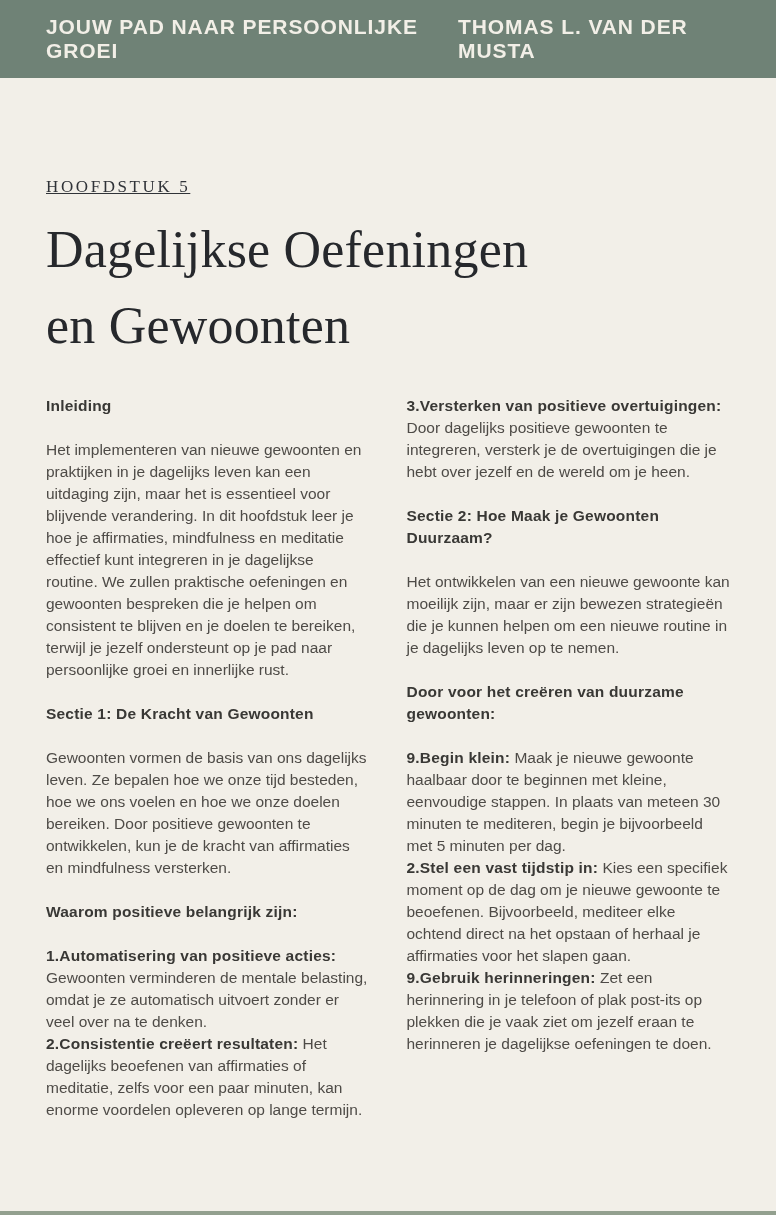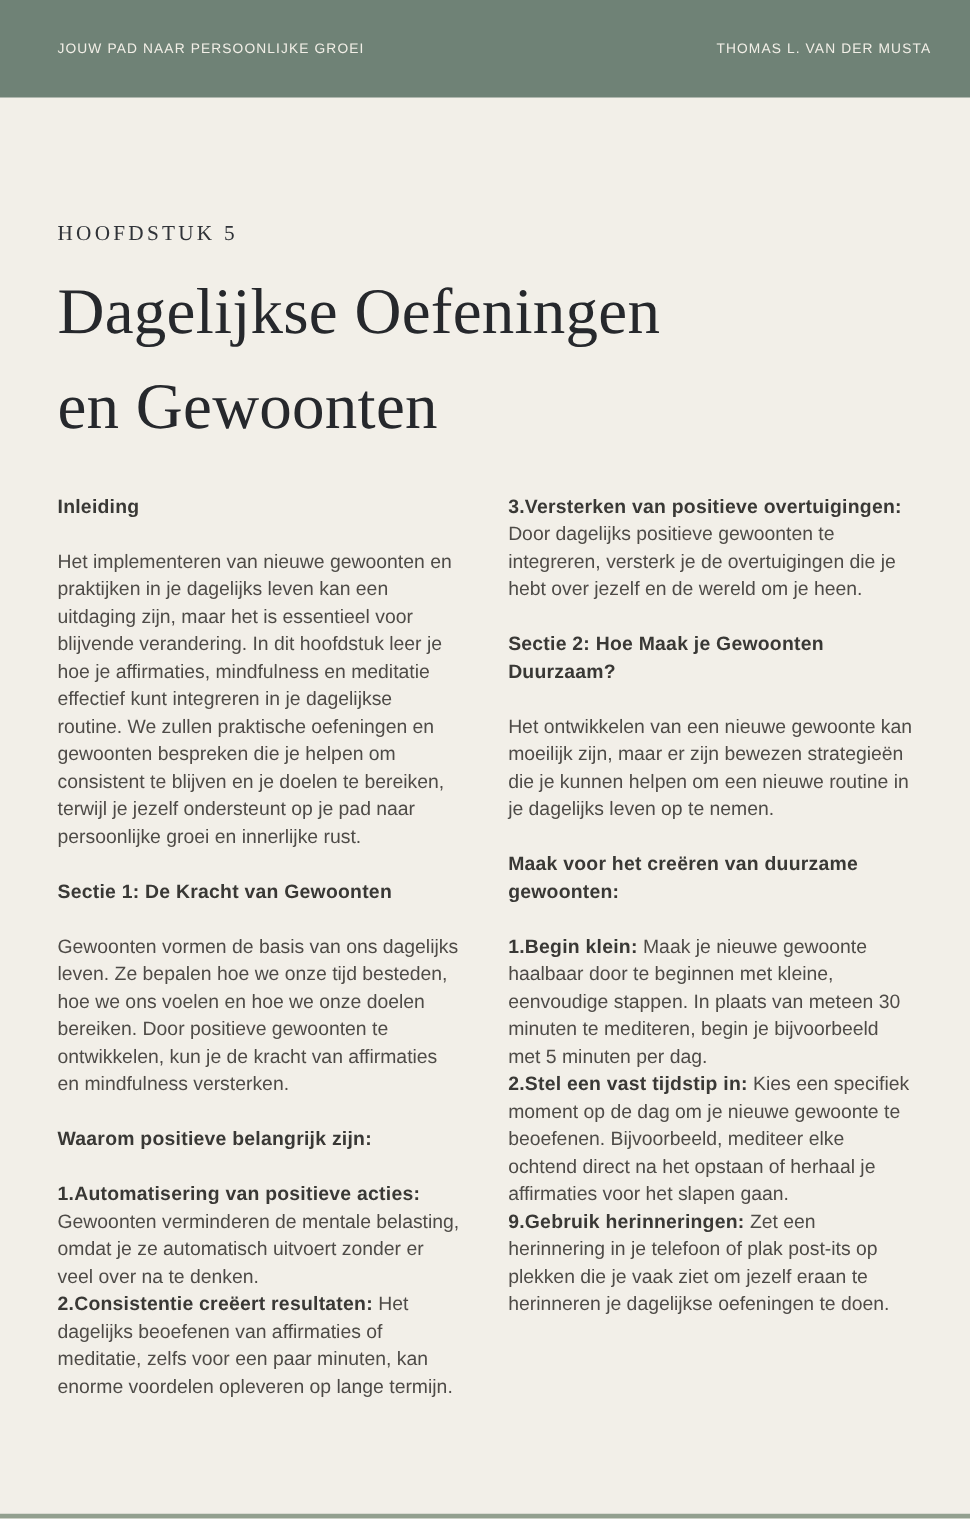--- a/index.html
+++ b/index.html
@@ -15,31 +15,32 @@
     height: 78px;
     background: #6F8276;
     display: flex;
     align-items: center;
     justify-content: space-between;
     padding: 0 31px 0 46px;
     box-sizing: border-box;
   }
   .topbar span {
     color: #F2EFE7;
-    font-size: 11px;
-    font-weight: normal;
+    font-size: 21px;
+    font-weight: bold;
     letter-spacing: 0.9px;
   }
   .content { padding: 0 46px; }
   .kicker {
     margin-top: 99px;
     font-family: "Liberation Serif", serif;
     font-size: 17px;
     letter-spacing: 2.6px;
     color: #303338;
+    text-decoration: underline;
   }
   .title {
     margin-top: 15px;
     font-family: "Liberation Serif", serif;
     font-weight: normal;
     font-size: 52px;
     line-height: 76px;
     color: #26282C;
     letter-spacing: 0.2px;
   }
@@ -88,22 +89,22 @@
           <div class="block heading">Sectie 1: De Kracht van Gewoonten</div>
           <div class="block para">Gewoonten vormen de basis van ons dagelijks leven. Ze bepalen hoe we onze tijd besteden, hoe we ons voelen en hoe we onze doelen bereiken. Door positieve gewoonten te ontwikkelen, kun je de kracht van affirmaties en mindfulness versterken.</div>
           <div class="block heading">Waarom positieve belangrijk zijn:</div>
           <div class="block item"><strong>1.Automatisering van positieve acties:</strong> Gewoonten verminderen de mentale belasting, omdat je ze automatisch uitvoert zonder er veel over na te denken.</div>
           <div class="block item"><strong>2.Consistentie creëert resultaten:</strong> Het dagelijks beoefenen van affirmaties of meditatie, zelfs voor een paar minuten, kan enorme voordelen opleveren op lange termijn.</div>
         </div>
       <div class="col">
           <div class="block item"><strong>3.Versterken van positieve overtuigingen:</strong> Door dagelijks positieve gewoonten te integreren, versterk je de overtuigingen die je hebt over jezelf en de wereld om je heen.</div>
           <div class="block heading">Sectie 2: Hoe Maak je Gewoonten Duurzaam?</div>
           <div class="block para">Het ontwikkelen van een nieuwe gewoonte kan moeilijk zijn, maar er zijn bewezen strategieën die je kunnen helpen om een nieuwe routine in je dagelijks leven op te nemen.</div>
-          <div class="block heading">Maak voor het creëren van duurzame gewoonten:</div>
-          <div class="block item"><strong>1.Begin klein:</strong> Maak je nieuwe gewoonte haalbaar door te beginnen met kleine, eenvoudige stappen. In plaats van meteen 30 minuten te mediteren, begin je bijvoorbeeld met 5 minuten per dag.</div>
+          <div class="block heading">Door voor het creëren van duurzame gewoonten:</div>
+          <div class="block item"><strong>9.Begin klein:</strong> Maak je nieuwe gewoonte haalbaar door te beginnen met kleine, eenvoudige stappen. In plaats van meteen 30 minuten te mediteren, begin je bijvoorbeeld met 5 minuten per dag.</div>
           <div class="block item"><strong>2.Stel een vast tijdstip in:</strong> Kies een specifiek moment op de dag om je nieuwe gewoonte te beoefenen. Bijvoorbeeld, mediteer elke ochtend direct na het opstaan of herhaal je affirmaties voor het slapen gaan.</div>
           <div class="block item"><strong>9.Gebruik herinneringen:</strong> Zet een herinnering in je telefoon of plak post-its op plekken die je vaak ziet om jezelf eraan te herinneren je dagelijkse oefeningen te doen.</div>
         </div>
     </div>
   </div>
 
   <div class="footbar"></div>
 
 </div>
 

